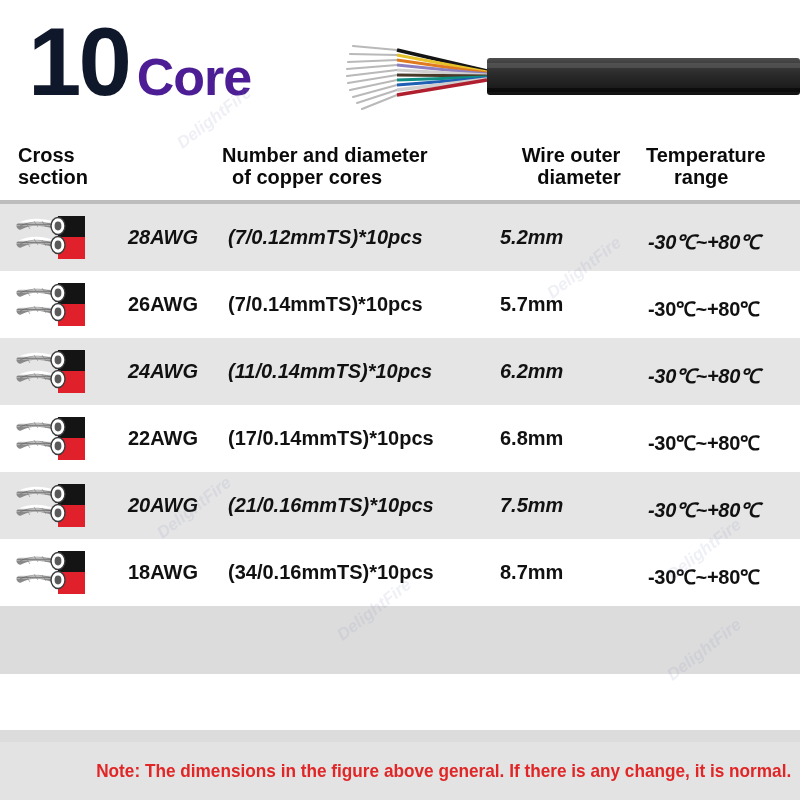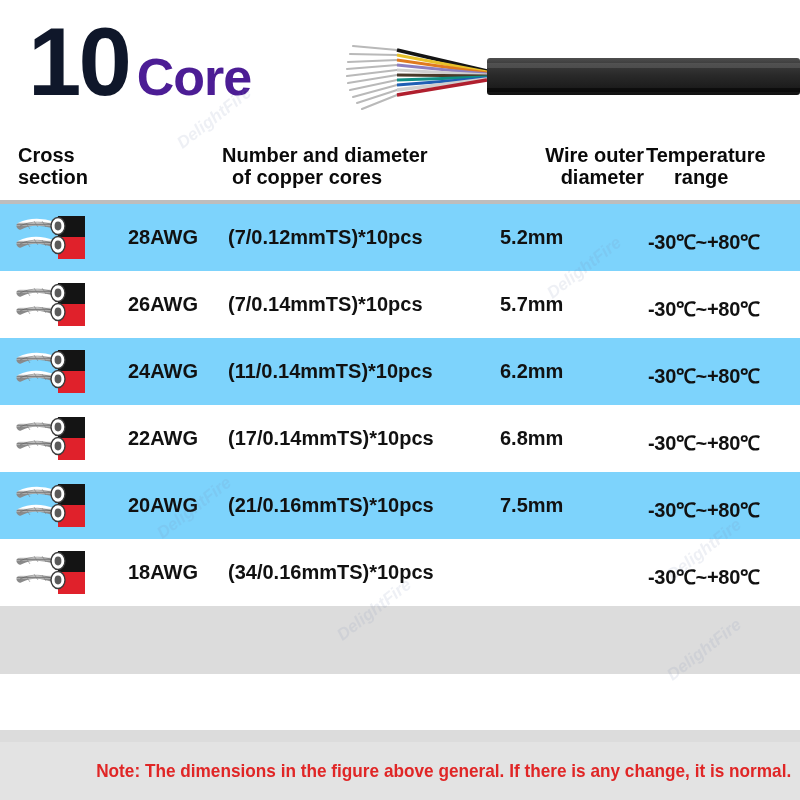--- a/index.html
+++ b/index.html
@@ -76,21 +76,21 @@
     position: absolute;
     font-weight: bold;
     color: #0a0a0a;
     font-size: 20px;
     line-height: 1.12;
     font-family: "Liberation Sans", sans-serif;
   }
   .hc-cross    { left: 18px;  top: 12px;  width: 106px; text-align: left; }
   .hc-awg      { left: 128px; top: 24px;  width: 88px;  text-align: left; margin-top: 40px; }
   .hc-number   { left: 222px; top: 12px;  width: 266px; text-align: left; }
-  .hc-outer    { left: 498px; top: 12px;  width: 146px; text-align: right; }
+  .hc-outer    { left: 498px; top: 12px;  width: 146px; text-align: center; }
   .hc-temp     { left: 646px; top: 12px;  width: 150px; text-align: left; }
   .head-line2  { display: block; }
   .hc-number .head-line2 { padding-left: 10px; }
   .hc-outer  .head-line2 { padding-left: 16px; }
   .hc-temp   .head-line2 { padding-left: 28px; }
 
   .head-rule {
     position: absolute;
     left: 0;
     top: 200px;
@@ -104,21 +104,21 @@
     position: absolute;
     left: 0;
     top: 204px;
     width: 800px;
   }
   .row {
     position: relative;
     width: 800px;
     height: 67px;
   }
-  .row.shade { background: #7dd3fc; }
+  .row.shade { background: #e5e5e5; font-style: italic; }
   .row.plain { background: #ffffff; }
 
   .cell {
     position: absolute;
     top: 0;
     height: 67px;
     display: flex;
     align-items: center;
     font-weight: bold;
     color: #111111;
@@ -509,20 +509,21 @@
       <line x1="20" y1="8" x2="24" y2="14"></line>
       <line x1="28" y1="8" x2="32" y2="14"></line>
       <line x1="12" y1="28" x2="16" y2="34"></line>
       <line x1="20" y1="26" x2="24" y2="32"></line>
       <line x1="28" y1="27" x2="32" y2="33"></line>
     </g>
   </svg>
         </div>
         <div class="cell c-awg">18AWG</div>
         <div class="cell c-cores">(34/0.16mmTS)*10pcs</div>
+        <div class="cell c-outer">8.7mm</div>
         <div class="cell c-temp">
           <span class="temp-txt">-30℃~+80℃</span>
         </div>
       </div>
     </div>
 
   <div class="band band-gray" style="top:606px; height:68px;"></div>
   <div class="band band-white" style="top:674px; height:56px;"></div>
   <div class="band band-gray" style="top:730px; height:12px;"></div>
 

